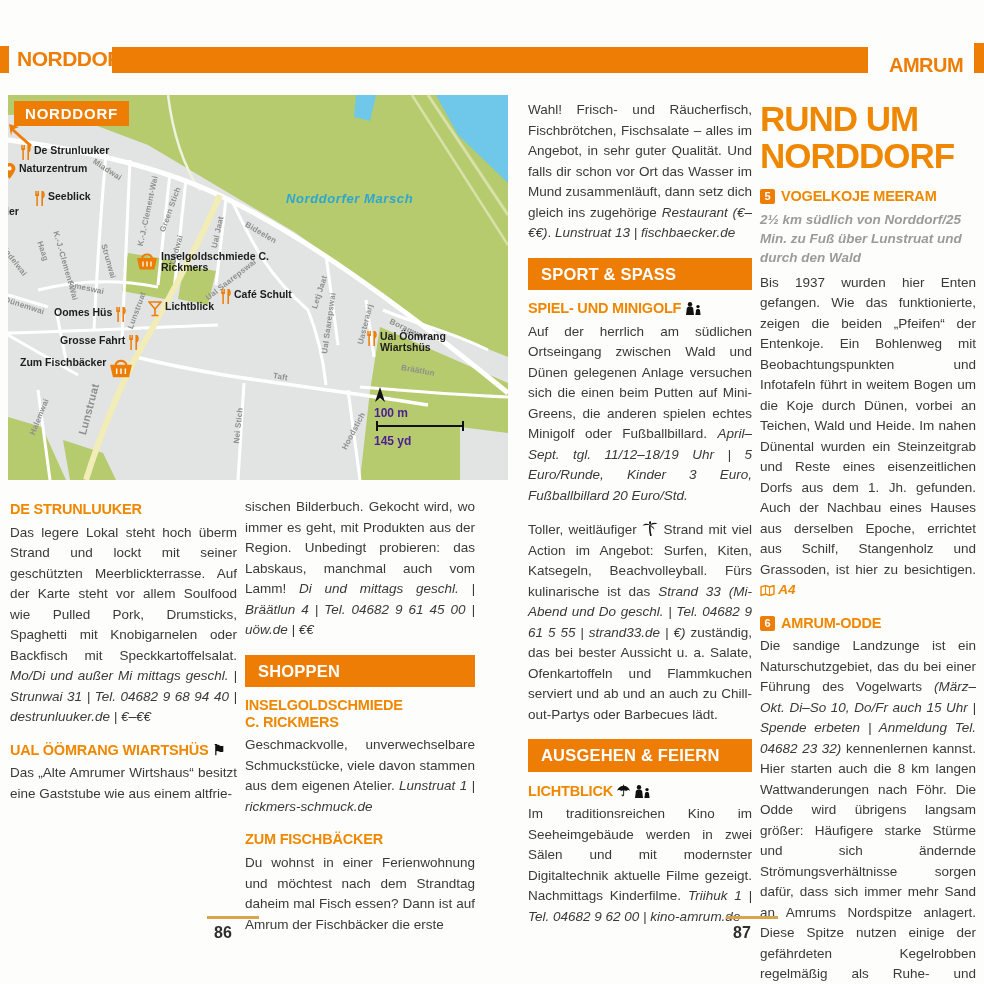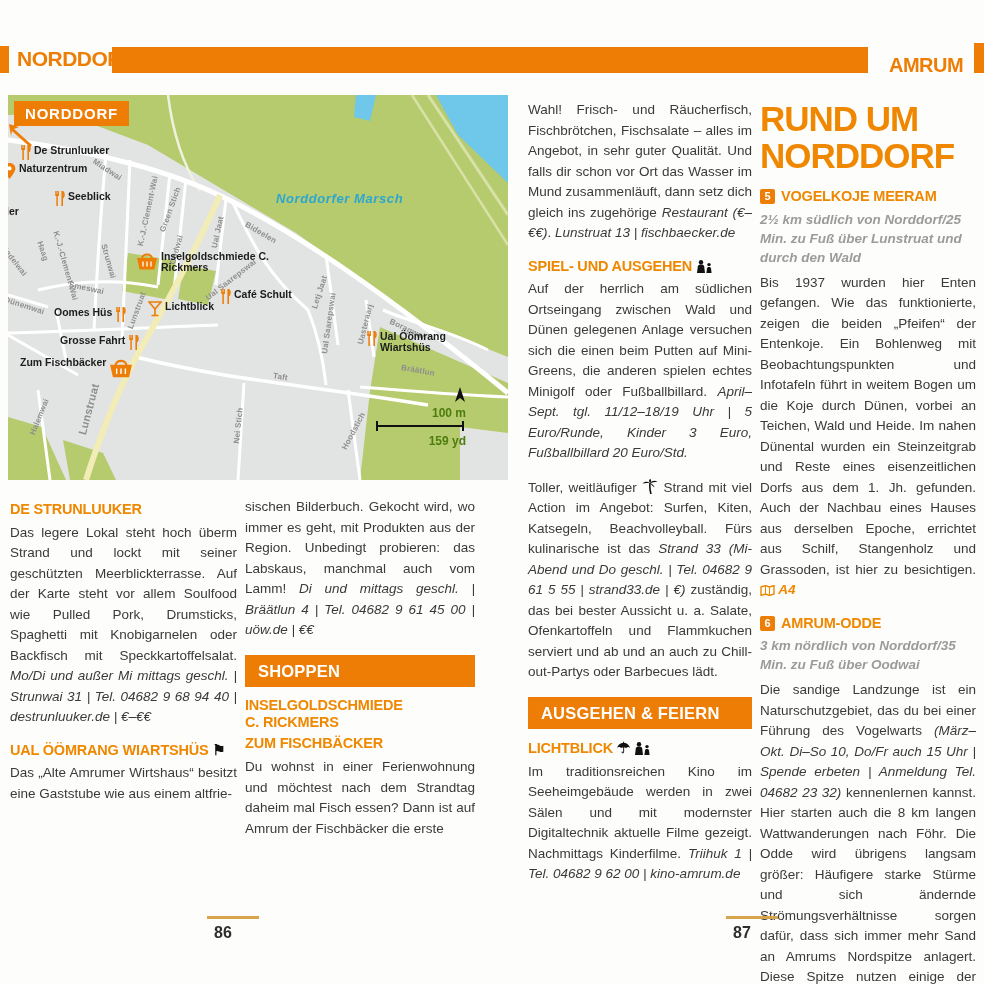--- a/index.html
+++ b/index.html
@@ -16,22 +16,22 @@
   .map-title{background:#ed7d05;color:#fff;font-weight:800;font-size:15px;
              letter-spacing:.8px;padding:4px 11px;left:6px;top:6px;}
   .marsh-label{color:#2ea7cf;font-weight:700;font-style:italic;font-size:13px;letter-spacing:.6px;}
   .street{position:absolute;font-size:8px;font-weight:700;color:#8e8e8c;white-space:nowrap;
           transform-origin:left top;letter-spacing:.2px;}
   .street.big{font-size:11px;}
   .poi{position:absolute;display:flex;align-items:flex-start;gap:3px;}
   .poi .lbl{font-size:10.5px;font-weight:700;color:#1c1c1c;line-height:1.05;white-space:nowrap;}
   .poi .lbl.wrap{white-space:normal;}
   .picon{display:inline-block;line-height:0;}
-  .scale{position:absolute;left:366px;top:292px;width:92px;text-align:right;
-         font-weight:700;font-size:12px;color:#4d7c0f;}
+  .scale{position:absolute;left:366px;top:292px;width:92px;text-align:left;
+         font-weight:700;font-size:12px;color:#4c1d95;}
   .cutlbl{position:absolute;font-size:10.5px;font-weight:700;color:#1c1c1c;}
   
   .col{position:absolute;text-align:justify;font-size:13.5px;line-height:20.5px;}
   .col p{margin:0 0 14px 0;}
   .it{font-style:italic;}
   h3.oh{color:#ef8800;font-size:14.5px;font-weight:800;margin:4px 0 5px 0;
         letter-spacing:-.2px;text-align:left;line-height:1.15;}
   .secbox{background:#ed7d05;color:#fff;font-weight:800;font-size:16.5px;
           letter-spacing:.2px;padding:6px 0 6px 13px;margin:6px 0 10px 0;text-align:left;}
   .bigtitle{color:#ef8800;font-size:35px;line-height:37px;font-weight:800;
@@ -102,21 +102,21 @@
   </svg>
 
   <div class="abs map-title">NORDDORF</div>
 
   <span class="abs picon" style="left:-2px;top:26px;">
     <svg width="30" height="30" viewBox="0 0 30 30">
         <path d="M3,3 L13,6 L8,8 L26,24 L24,26 L6,10 L5,15 Z" fill="#ed7d05"></path>
       </svg>
   </span>
 
-  <div class="abs marsh-label" style="left:268px;top:96px;">Norddorfer Marsch</div>
+  <div class="abs marsh-label" style="left:278px;top:96px;">Norddorfer Marsch</div>
 
   <span class="street" style="left:88px;top:62px;transform:rotate(33deg);">Miadwai</span>
   <span class="street" style="left:-2px;top:148px;transform:rotate(52deg);">Madelwai</span>
   <span class="street" style="left:36px;top:145px;transform:rotate(72deg);">Haag</span>
   <span class="street" style="left:52px;top:135px;transform:rotate(74deg);">K.-J.-Clement-Wai</span>
   <span class="street" style="left:100px;top:148px;transform:rotate(74deg);">Strunwai</span>
   <span class="street" style="left:128px;top:150px;transform:rotate(-78deg);">K.-J.-Clement-Wai</span>
   <span class="street" style="left:150px;top:135px;transform:rotate(-70deg);">Green Stich</span>
   <span class="street" style="left:160px;top:168px;transform:rotate(-74deg);">Oodwai</span>
   <span class="street" style="left:202px;top:152px;transform:rotate(-78deg);">Ual Jaat</span>
@@ -145,21 +145,21 @@
         </svg></span>
     <span class="lbl">De Strunluuker</span>
   </div>
   <div class="poi" style="left:-5px;top:68px;">
     <span class="picon"><svg width="13" height="16" viewBox="0 0 13 16">
           <path d="M6.5 0 C2.9 0 0.6 2.6 0.6 5.6 C0.6 9 6.5 16 6.5 16 C6.5 16 12.4 9 12.4 5.6 C12.4 2.6 10.1 0 6.5 0 Z" fill="#ed7d05"></path>
           <circle cx="6.5" cy="5.4" r="2.1" fill="#fff"></circle>
         </svg></span>
     <span class="lbl">Naturzentrum</span>
   </div>
-  <div class="poi" style="left:46px;top:96px;">
+  <div class="poi" style="left:26px;top:96px;">
     <span class="picon"><svg width="11" height="15" viewBox="0 0 11 15">
           <path d="M2 0v5M4.2 0v5M3.1 3v12" stroke="#ed7d05" stroke-width="1.5" fill="none"></path>
           <path d="M8.2 0v15 M8.2 0c2.4 2 2.4 5.5 0 7.5" stroke="#ed7d05" stroke-width="1.6" fill="none"></path>
         </svg></span>
     <span class="lbl">Seeblick</span>
   </div>
   <div class="poi" style="left:128px;top:156px;">
     <span class="picon"><svg width="22" height="19" viewBox="0 0 22 19">
           <path d="M6 8 C6 2 16 2 16 8" stroke="#ed7d05" stroke-width="2" fill="none"></path>
           <path d="M1 7 L21 7 L18.4 18.4 L3.6 18.4 Z" fill="#ed7d05"></path>
@@ -214,42 +214,44 @@
   <div class="scale">
     <span class="picon"><svg width="12" height="16" viewBox="0 0 12 16">
           <polygon points="6,0 11,15 6,11 1,15" fill="#111"></polygon>
         </svg></span>
     <div>100 m</div>
     <svg width="92" height="10" viewBox="0 0 92 10">
         <line x1="3" y1="5" x2="89" y2="5" stroke="#111" stroke-width="2"></line>
         <line x1="3" y1="0" x2="3" y2="10" stroke="#111" stroke-width="2"></line>
         <line x1="89" y1="0" x2="89" y2="10" stroke="#111" stroke-width="2"></line>
       </svg>
-    <div>159 yd</div>
+    <div>145 yd</div>
   </div>
 </div>
 
 <div class="col" style="left:10px;top:497px;width:227px;">
   <h3 class="oh">DE STRUNLUUKER</h3>
   <p><span>Das legere Lokal steht hoch überm Strand und lockt mit seiner geschützten Meerblickterrasse. Auf der Karte steht vor allem Soulfood wie Pulled Pork, Drumsticks, Spaghetti mit Knobigarnelen oder Backfisch mit Speckkartoffelsalat. </span><span class="it">Mo/Di und außer Mi mittags geschl. | Strunwai 31 | Tel. 04682 9 68 94 40 | destrunluuker.de | €–€€</span></p>
   <h3 class="oh"><span>UAL ÖÖMRANG WIARTSHÜS</span> <span class="glyph">⚑</span></h3>
   <p><span>Das „Alte Amrumer Wirtshaus“ besitzt eine Gaststube wie aus einem altfrie-</span></p>
 </div>
 
 <div class="col" style="left:245px;top:497px;width:230px;">
   <p><span>sischen Bilderbuch. Gekocht wird, wo immer es geht, mit Produkten aus der Region. Unbedingt probieren: das Labskaus, manchmal auch vom Lamm! </span><span class="it">Di und mittags geschl. | Bräätlun 4 | Tel. 04682 9 61 45 00 | uöw.de | €€</span></p>
   <div class="secbox">SHOPPEN</div>
   <h3 class="oh" style="width:170px;">INSELGOLDSCHMIEDE C. RICKMERS</h3>
+  <p><span>Geschmackvolle, unverwechselbare Schmuckstücke, viele davon stammen aus dem eigenen Atelier. </span><span class="it">Lunstruat 1 | rickmers-schmuck.de</span></p>
   <h3 class="oh">ZUM FISCHBÄCKER</h3>
   <p><span>Du wohnst in einer Ferienwohnung und möchtest nach dem Strandtag daheim mal Fisch essen? Dann ist auf Amrum der Fischbäcker die erste</span></p>
 </div>
 
 <div class="col" style="left:528px;top:100px;width:224px;">
   <p><span>Wahl! Frisch- und Räucherfisch, Fischbrötchen, Fischsalate – alles im Angebot, in sehr guter Qualität. Und falls dir schon vor Ort das Wasser im Mund zusammenläuft, dann setz dich gleich ins zugehörige </span><span class="it">Restaurant (€–€€)</span><span>. </span><span class="it">Lunstruat 13 | fischbaecker.de</span></p>
-  <h3 class="oh"><span>SPIEL- UND AUSGEHEN</span>
+  <div class="secbox">SPORT &amp; SPASS</div>
+  <h3 class="oh"><span>SPIEL- UND MINIGOLF</span>
     <span class="inline-ic"><svg width="17" height="13" viewBox="0 0 17 13">
           <circle cx="5" cy="2.2" r="2.2" fill="#111"></circle>
           <path d="M1 13 L1.8 6.5 C2 5 3.5 4.6 5 4.6 C6.5 4.6 8 5 8.2 6.5 L9 13 Z" fill="#111"></path>
           <circle cx="13" cy="4.6" r="1.7" fill="#111"></circle>
           <path d="M10.4 13 L11 8.4 C11.2 7.3 12.1 7 13 7 C13.9 7 14.8 7.3 15 8.4 L15.6 13 Z" fill="#111"></path>
         </svg></span></h3>
   <p><span>Auf der herrlich am südlichen Ortseingang zwischen Wald und Dünen gelegenen Anlage versuchen sich die einen beim Putten auf Mini-Greens, die anderen spielen echtes Minigolf oder Fußballbillard. </span><span class="it">April–Sept. tgl. 11/12–18/19 Uhr | 5 Euro/Runde, Kinder 3 Euro, Fußballbillard 20 Euro/Std.</span></p>
   <p><span><span>Toller, weitläufiger </span></span><span class="inline-ic"><svg width="16" height="15" viewBox="0 0 16 15">
           <path d="M8 4 C7.5 8 7.8 11 9 15" stroke="#111" stroke-width="1.6" fill="none"></path>
           <path d="M8 4 C5 2 2.5 2.5 0.5 4.5 C3.5 4 6 4 8 4 Z" fill="#111"></path>
@@ -274,20 +276,19 @@
     <div>RUND UM</div>
     <div>NORDDORF</div>
   </div>
   <h3 class="oh"><span class="badge">5</span><span>VOGELKOJE MEERAM</span></h3>
   <div class="meta">2½ km südlich von Norddorf/25 Min. zu Fuß über Lunstruat und durch den Wald</div>
   <p><span><span>Bis 1937 wurden hier Enten gefangen. Wie das funktionierte, zeigen die beiden „Pfeifen“ der Entenkoje. Ein Bohlenweg mit Beobachtungspunkten und Infotafeln führt in weitem Bogen um die Koje durch Dünen, vorbei an Teichen, Wald und Heide. Im nahen Dünental wurden ein Steinzeitgrab und Reste eines eisenzeitlichen Dorfs aus dem 1. Jh. gefunden. Auch der Nachbau eines Hauses aus derselben Epoche, errichtet aus Schilf, Stangenholz und Grassoden, ist hier zu besichtigen. </span></span><span class="mapref"><span class="inline-ic"><svg width="15" height="11" viewBox="0 0 15 11">
             <path d="M1 2 L5.5 0.5 L9.5 2 L14 0.5 V9 L9.5 10.5 L5.5 9 L1 10.5 Z" fill="none" stroke="#ef8800" stroke-width="1.4"></path>
             <path d="M5.5 0.5 V9 M9.5 2 V10.5" stroke="#ef8800" stroke-width="1"></path>
           </svg></span> <span>A4</span></span></p>
   <h3 class="oh"><span class="badge">6</span><span>AMRUM-ODDE</span></h3>
-  <div class="meta">3 km nördlich von Norddorf/35 Min. zu Fuß über Oodwai</div>
   <p><span><span>Die sandige Landzunge ist ein Naturschutzgebiet, das du bei einer Führung des Vogelwarts </span><span class="it">(März–Okt. Di–So 10, Do/Fr auch 15 Uhr | Spende erbeten | Anmeldung Tel. 04682 23 32)</span><span> kennenlernen kannst. Hier starten auch die 8 km langen Wattwanderungen nach Föhr. Die Odde wird übrigens langsam größer: Häufigere starke Stürme und sich ändernde Strömungsverhältnisse sorgen dafür, dass sich immer mehr Sand an Amrums Nordspitze anlagert. Diese Spitze nutzen einige der gefährdeten Kegelrobben regelmäßig als Ruhe- und Sonnenplatz. </span></span></p>
 </div>
 
 <div class="abs pgline" style="left:207px;top:916px;"></div>
 <div class="abs pgnum" style="left:214px;top:924px;text-align:right;">86</div>
 <div class="abs pgline" style="left:726px;top:916px;"></div>
 <div class="abs pgnum" style="left:733px;top:924px;">87</div>
 
 </body></html>

